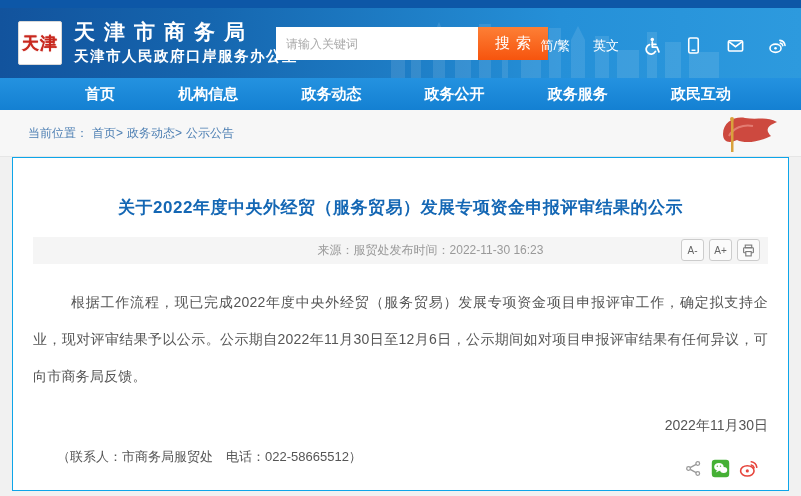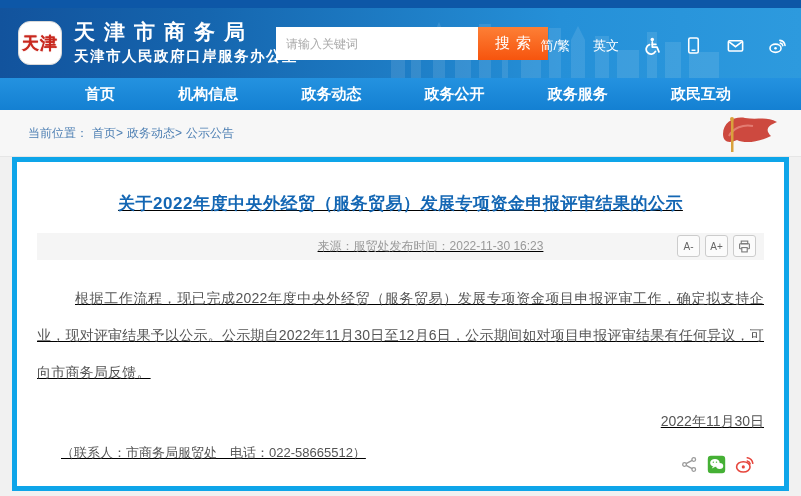--- a/index.html
+++ b/index.html
@@ -11,21 +11,21 @@
   
   .top-strip { height:8px; background:#0d57a7; }
   
   .header {
     position:relative; height:70px;
     background:linear-gradient(90deg,#12539d 0%, #1565ae 25%, #2590d8 70%, #2d9ade 100%);
     display:flex; align-items:center; padding:0 18px; color:#fff;
   }
   .skyline { position:absolute; right:60px; top:8px; width:360px; height:62px; opacity:.10; pointer-events:none; }
   .seal {
-    width:44px; height:44px; background:#fff; border-radius:12px;
+    width:44px; height:44px; background:#fff; border-radius:2px;
     display:flex; align-items:center; justify-content:center;
     color:#c8281e; font-weight:bold; font-size:17px; letter-spacing:1px;
     border:1px solid #d9d9d9; flex-shrink:0;
     font-family:"Liberation Serif","DejaVu Serif",serif;
     text-shadow:0 0 1px #c8281e;
   }
   .org { margin-left:12px; }
   .org-name { font-size:21px; font-weight:bold; letter-spacing:9px; line-height:24px; white-space:nowrap; }
   .org-sub  { font-size:14.5px; font-weight:bold; letter-spacing:1.5px; margin-top:3px; white-space:nowrap; }
   .search-wrap { position:absolute; left:276px; top:19px; display:flex; height:33px; }
@@ -54,22 +54,22 @@
     position:relative; height:47px; background:#f7f7f7;
     border-bottom:1px solid #e6e6e6;
     display:flex; align-items:center; padding:0 28px; font-size:12px; color:#4d7fb3;
   }
   .crumb-bar span { margin-right:4px; }
   .crumb-link { cursor:pointer; }
   .flag { position:absolute; right:22px; top:2px; width:86px; height:44px; }
   
   .page { padding:0 12px; }
   .card {
-    position:relative; background:#fff; border:5px solid #0ea5e9;
-    height:334px; padding:0 20px;text-decoration:underline;
+    position:relative; background:#fff; border:1px solid #0ea5e9;
+    height:334px; padding:8px 20px;
   }
   .article-title {
     margin-top:30px; text-align:center; color:#1467b4;
     font-size:17px; font-weight:bold; letter-spacing:.5px;
   }
   .meta-bar {
     position:relative; margin-top:18px; height:27px; background:#f5f5f5;
     display:flex; align-items:center; justify-content:center; gap:58px;
     font-size:12px; color:#999;
   }

